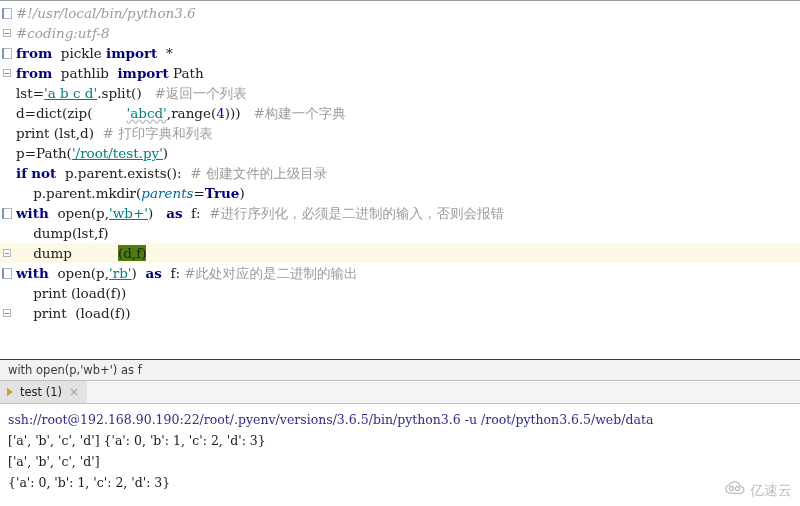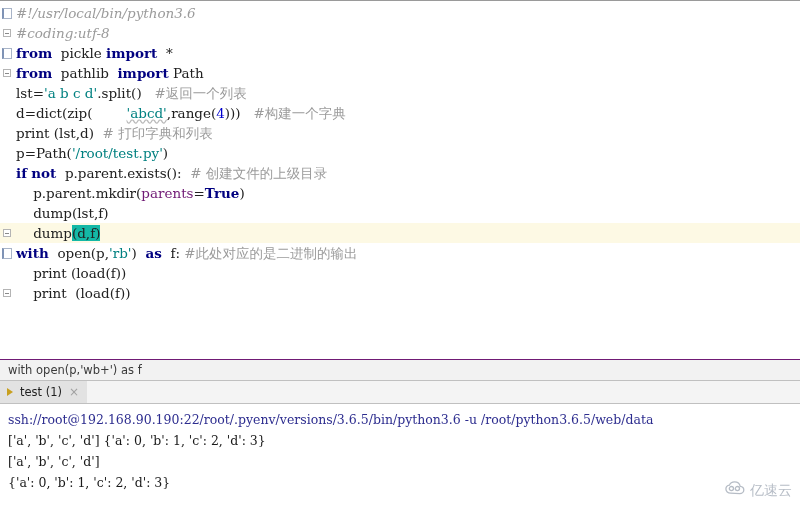--- a/index.html
+++ b/index.html
@@ -83,27 +83,27 @@
   }
   .fold.empty { border: none; background: transparent; }
 
   .code-text {
     padding-left: 16px;
     display: inline-block;
   }
 
   
   .kw   { color: #000080; font-weight: bold; }
-  .str  { color: #008080; }
+  .str  { color: #008080; text-decoration: underline; }
   .cmt  { color: #9b9b9b; font-style: normal; }
   .cmt-it { color: #9b9b9b; font-style: italic; }
   .num  { color: #0000cd; }
-  .arg  { color: #701a75; }
+  .arg  { color: #0369a1; font-style: italic; }
   .plain{ color: #202020; }
-  .sel  { background: #14b8a6; }
+  .sel  { background: #4d7c0f; margin-left: 46px; }
   .wavy { text-decoration: underline; text-decoration-style: wavy;
           text-decoration-color: #b9b9b9; margin-left: 34px; }
 
   
   .breadcrumb {
     position: absolute;
     left: 0; top: 359px;
     width: 800px; height: 22px;
     background: #f2f2f2;
     border-top: 1px solid #701a75;
@@ -206,20 +206,21 @@
         <div class="line"><div class="gutter"><span class="fold region"></span></div><span class="code-text"><span class="cmt-it">#!/usr/local/bin/python3.6</span></span></div>
         <div class="line"><div class="gutter"><span class="fold collapsed"></span></div><span class="code-text"><span class="cmt-it">#coding:utf-8</span></span></div>
         <div class="line"><div class="gutter"><span class="fold region"></span></div><span class="code-text"><span class="kw">from</span><span class="plain">  pickle </span><span class="kw">import</span><span class="plain">  *</span></span></div>
         <div class="line"><div class="gutter"><span class="fold collapsed"></span></div><span class="code-text"><span class="kw">from</span><span class="plain">  pathlib  </span><span class="kw">import</span><span class="plain"> Path</span></span></div>
         <div class="line"><div class="gutter"><span class="fold empty"></span></div><span class="code-text"><span class="plain">lst=</span><span class="str">'a b c d'</span><span class="plain">.split()   </span><span class="cmt">#返回一个列表</span></span></div>
         <div class="line"><div class="gutter"><span class="fold empty"></span></div><span class="code-text"><span class="plain">d=dict(zip(</span><span class="str wavy">'abcd'</span><span class="plain">,range(</span><span class="num">4</span><span class="plain">)))   </span><span class="cmt">#构建一个字典</span></span></div>
         <div class="line"><div class="gutter"><span class="fold empty"></span></div><span class="code-text"><span class="plain">print</span><span class="plain"> (lst,d)  </span><span class="cmt"># 打印字典和列表</span></span></div>
         <div class="line"><div class="gutter"><span class="fold empty"></span></div><span class="code-text"><span class="plain">p=Path(</span><span class="str">'/root/test.py'</span><span class="plain">)</span></span></div>
         <div class="line"><div class="gutter"><span class="fold empty"></span></div><span class="code-text"><span class="kw">if</span><span class="plain"> </span><span class="kw">not</span><span class="plain">  p.parent.exists():  </span><span class="cmt"># 创建文件的上级目录</span></span></div>
         <div class="line"><div class="gutter"><span class="fold empty"></span></div><span class="code-text"><span class="plain">    p.parent.mkdir(</span><span class="arg">parents</span><span class="plain">=</span><span class="kw">True</span><span class="plain">)</span></span></div>
+        <div class="line"><div class="gutter"><span class="fold region"></span></div><span class="code-text"><span class="kw">with</span><span class="plain">  open(p,</span><span class="str">'wb+'</span><span class="plain">)   </span><span class="kw">as</span><span class="plain">  f:  </span><span class="cmt">#进行序列化，必须是二进制的输入，否则会报错</span></span></div>
         <div class="line"><div class="gutter"><span class="fold empty"></span></div><span class="code-text"><span class="plain">    dump(lst,f)</span></span></div>
         <div class="line highlight"><div class="gutter"><span class="fold collapsed"></span></div><span class="code-text"><span class="plain">    dump</span><span class="plain sel">(d,f)</span></span></div>
         <div class="line"><div class="gutter"><span class="fold region"></span></div><span class="code-text"><span class="kw">with</span><span class="plain">  open(p,</span><span class="str">'rb'</span><span class="plain">)  </span><span class="kw">as</span><span class="plain">  f: </span><span class="cmt">#此处对应的是二进制的输出</span></span></div>
         <div class="line"><div class="gutter"><span class="fold empty"></span></div><span class="code-text"><span class="plain">    print (load(f))</span></span></div>
         <div class="line"><div class="gutter"><span class="fold collapsed"></span></div><span class="code-text"><span class="plain">    print  (load(f))</span></span></div>
       </div>
   </div>
 
   <div class="breadcrumb">
     <span>with open(p,'wb+') as f</span>

